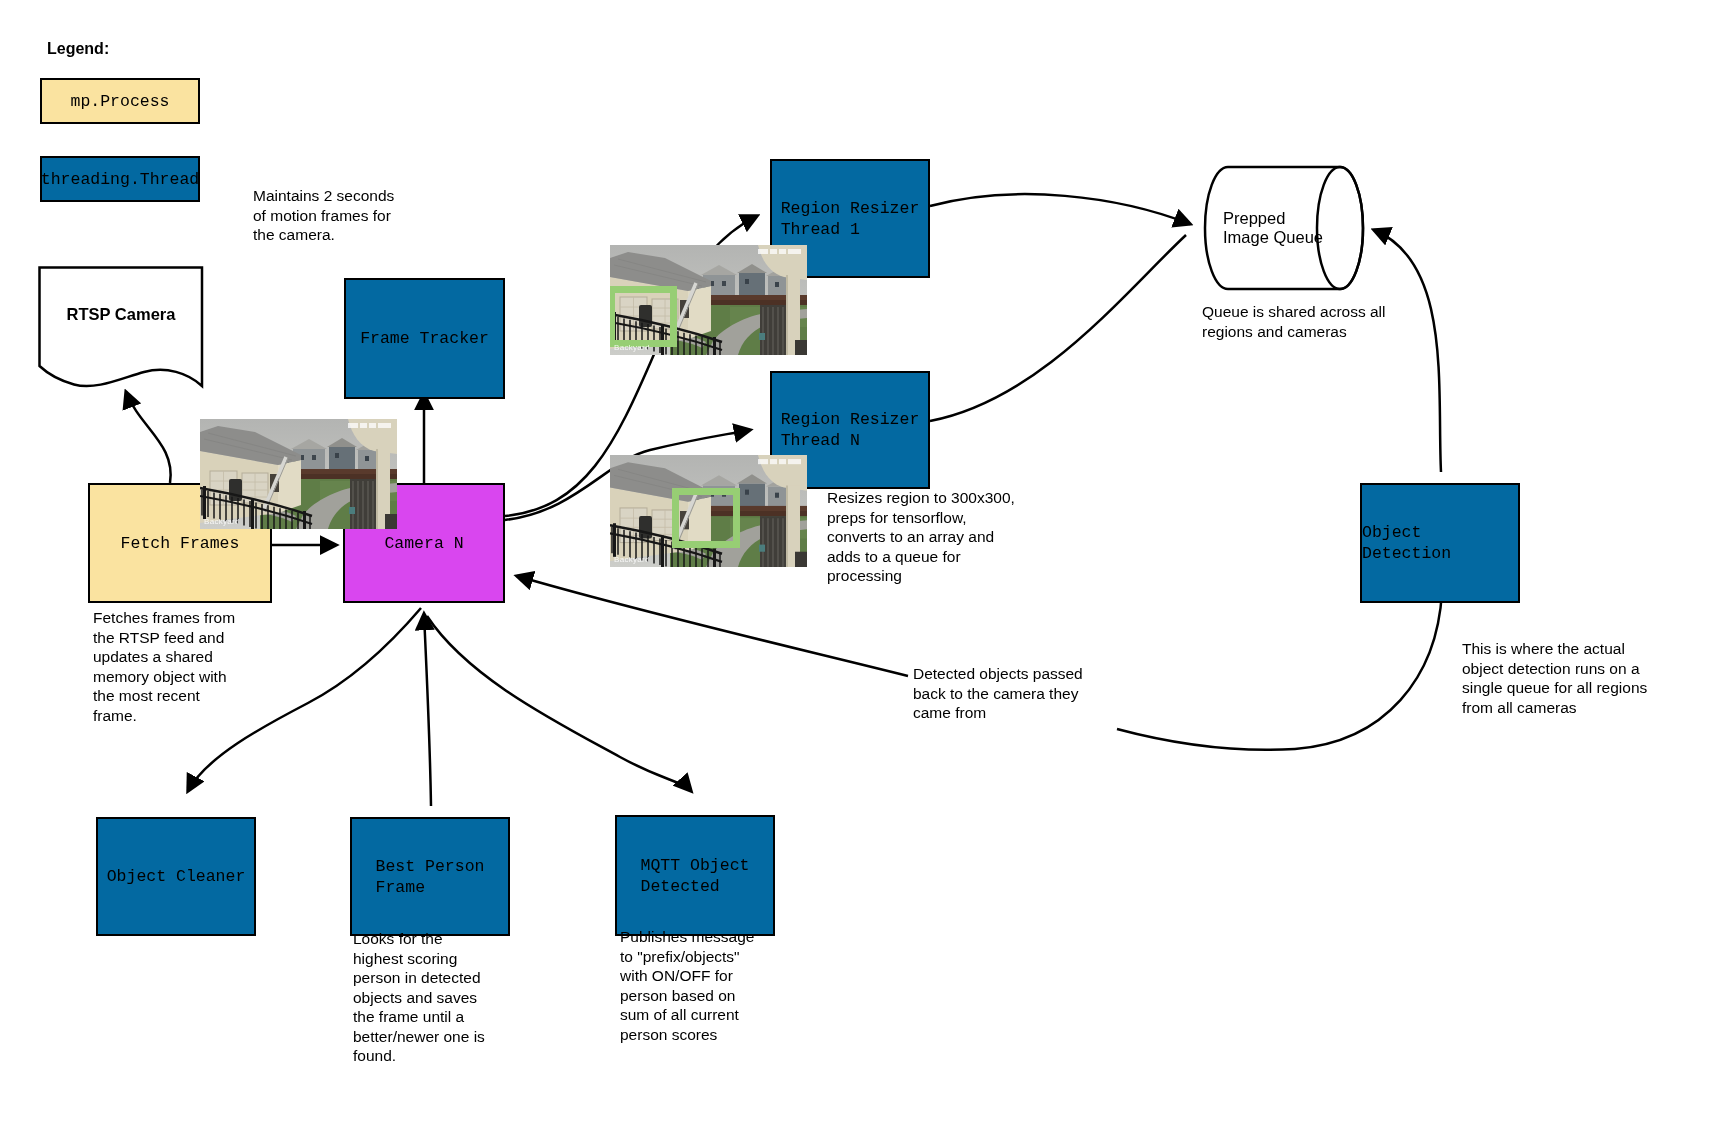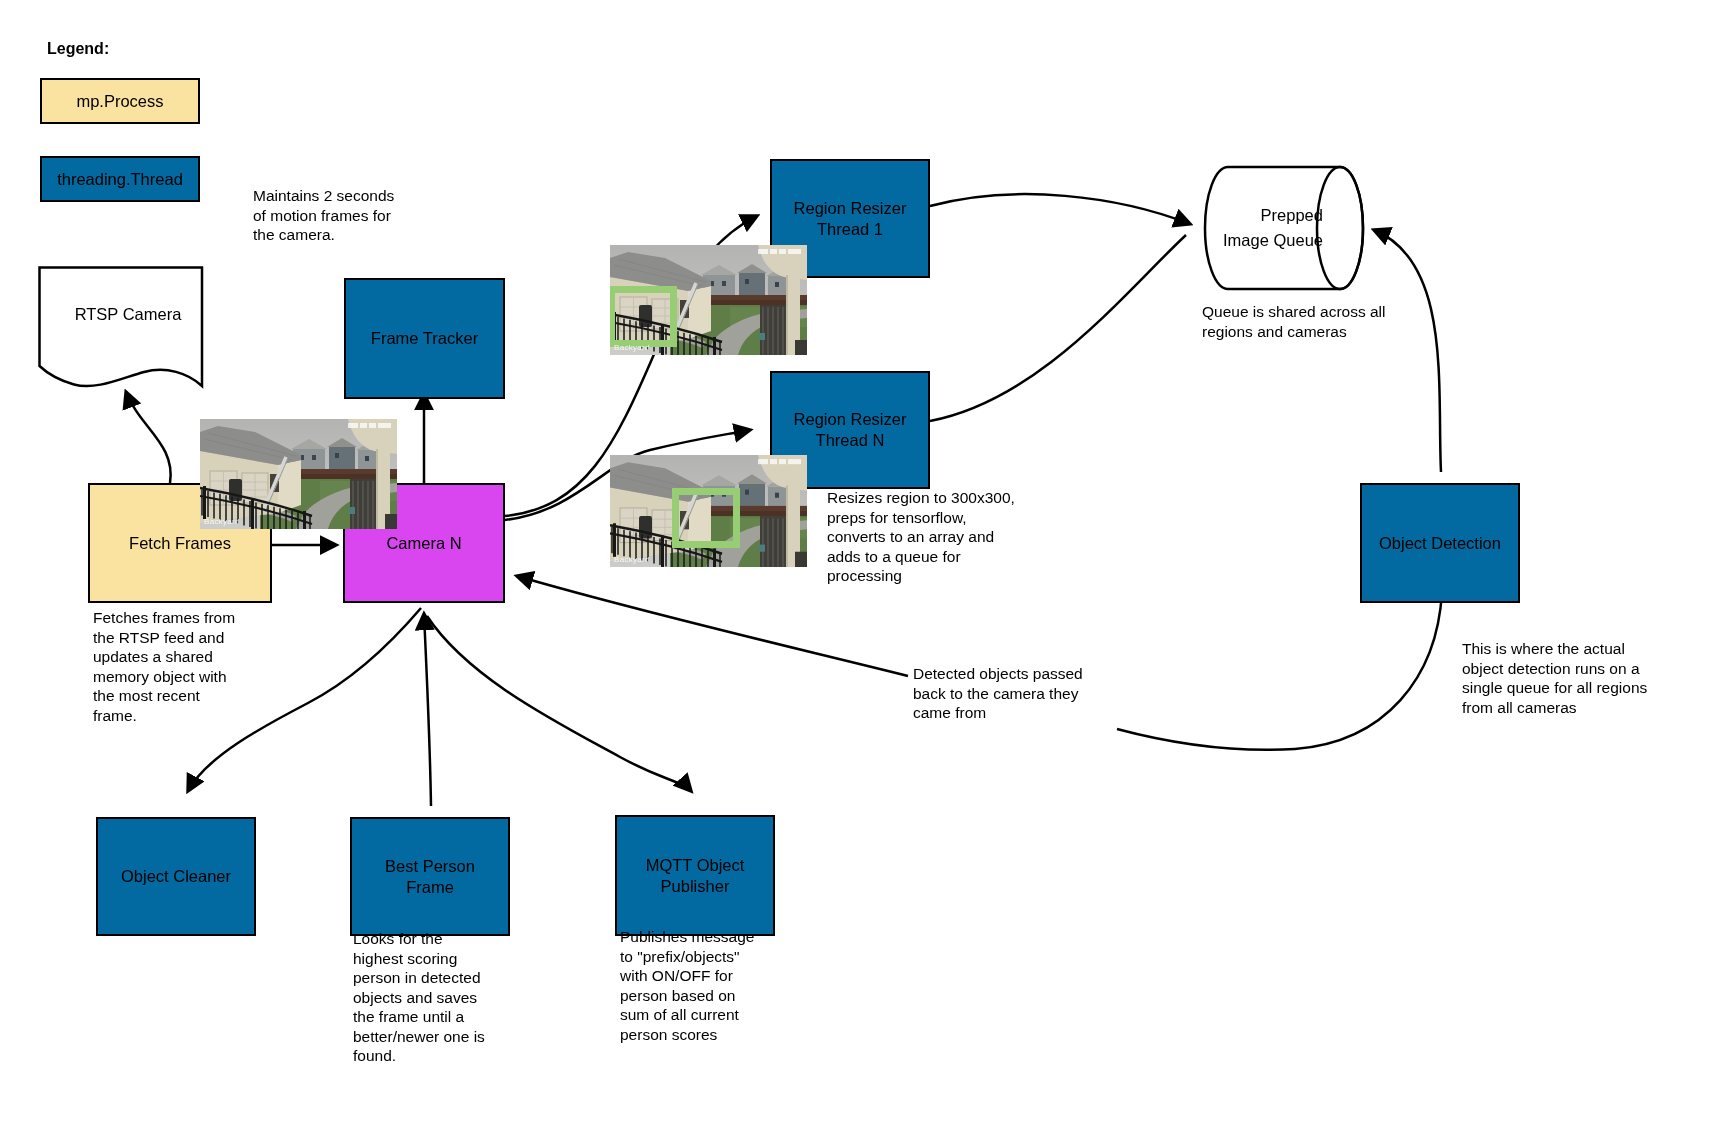--- a/index.html
+++ b/index.html
@@ -5,30 +5,30 @@
 <style>
   html,body{margin:0;padding:0;background:#fff;}
   .canvas{
     position:relative;width:1736px;height:1127px;background:#ffffff;
     font-family:"Liberation Sans",sans-serif;color:#000;overflow:hidden;
   }
   .wires{position:absolute;left:0;top:0;z-index:1;}
   .node{
     position:absolute;z-index:2;box-sizing:border-box;
     border:2px solid #000;display:flex;align-items:center;justify-content:center;
-    text-align:center;font-size:16.5px;line-height:21px;white-space:pre-line;
+    font-size:16.5px;line-height:21px;white-space:pre-line;font-family:Liberation Mono, monospace;
   }
   .node.process{background:#fae3a0;}
   .node.thread{background:#0369a1;margin-top:11px;}
   .node.camera{background:#d946ef;}
   .shape{position:absolute;z-index:2;}
   .shape svg{display:block;}
   .shape-label{
     position:absolute;z-index:3;display:flex;align-items:center;justify-content:center;
-    text-align:right;font-size:16.5px;line-height:25px;white-space:pre-line;pointer-events:none;
+    text-align:left;font-size:16.5px;line-height:19px;white-space:pre-line;pointer-events:none;
   }
   .note{
     position:absolute;z-index:2;font-size:15.5px;line-height:19.5px;
     white-space:pre-line;
   }
   .legend-title{position:absolute;z-index:2;font-size:16px;font-weight:bold;}
   .cam{position:absolute;z-index:4;overflow:hidden;}
   .cam svg{display:block;width:100%;height:100%;}
   .cam-label{
     position:absolute;left:4px;bottom:3px;font-size:8px;color:rgba(255,255,255,.85);
@@ -68,35 +68,35 @@
 
   <div class="legend-title" style="left:47px;top:40px;">Legend:</div>
   <div class="node process" style="left:40px;top:78px;width:160px;height:46px;">mp.Process</div>
   <div class="node thread" style="left:40px;top:145px;width:160px;height:46px;">threading.Thread</div>
 
   <div class="shape" style="left:38px;top:266px;">
     <svg width="166" height="127" viewBox="0 0 166 127">
       <path d="M 1.5 1.5 L 164 1.5 L 164 120 C 150 107 128 100 106 106 C 84 112 58 124.5 36 118.5 C 22 114.5 10 108 1.5 100 Z" fill="#ffffff" stroke="#000" stroke-width="2.5"></path>
     </svg>
   </div>
-  <div class="shape-label" style="left:45px;top:266px;width:166px;height:96px;">RTSP Camera</div>
+  <div class="shape-label" style="left:38px;top:266px;width:166px;height:96px;font-weight:bold;">RTSP Camera</div>
 
   <div class="node thread" style="left:344px;top:267px;width:161px;height:121px;">Frame Tracker</div>
   <div class="node process" style="left:88px;top:483px;width:184px;height:120px;">Fetch Frames</div>
   <div class="node camera" style="left:343px;top:483px;width:162px;height:120px;">Camera N</div>
   <div class="node thread" style="left:770px;top:148px;width:160px;height:119px;">Region Resizer
 Thread 1</div>
   <div class="node thread" style="left:770px;top:360px;width:160px;height:118px;">Region Resizer
 Thread N</div>
   <div class="node thread" style="left:1360px;top:472px;width:160px;height:120px;">Object Detection</div>
   <div class="node thread" style="left:96px;top:806px;width:160px;height:119px;">Object Cleaner</div>
   <div class="node thread" style="left:350px;top:806px;width:160px;height:119px;">Best Person
 Frame</div>
   <div class="node thread" style="left:615px;top:804px;width:160px;height:121px;">MQTT Object
-Publisher</div>
+Detected</div>
 
   <div class="shape" style="left:1198px;top:164px;">
     <svg width="172" height="128" viewBox="0 0 172 128">
       <path d="M 30 3 L 142 3 A 23 61 0 0 1 142 125 L 30 125 A 23 61 0 0 1 30 3 Z" fill="#ffffff" stroke="#000" stroke-width="2.5"></path>
       <ellipse cx="142" cy="64" rx="23" ry="61" fill="none" stroke="#000" stroke-width="2.5"></ellipse>
     </svg>
   </div>
   <div class="shape-label" style="left:1203px;top:164px;width:140px;height:128px;">Prepped
 Image Queue</div>
 

